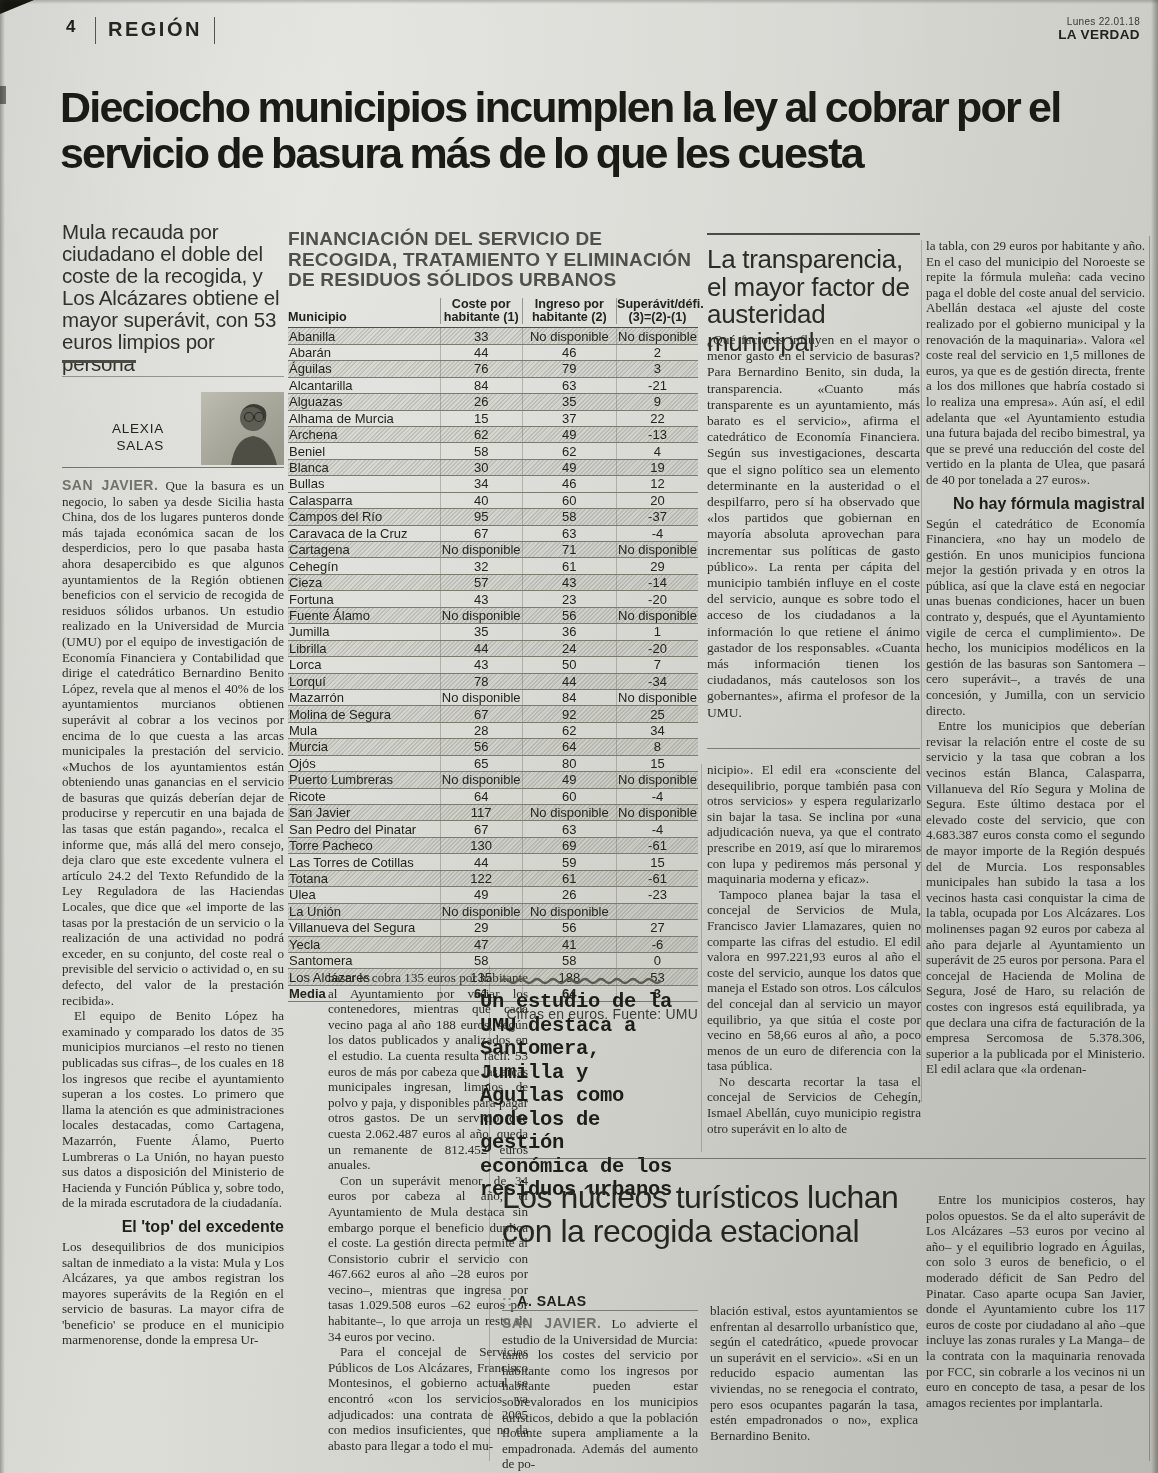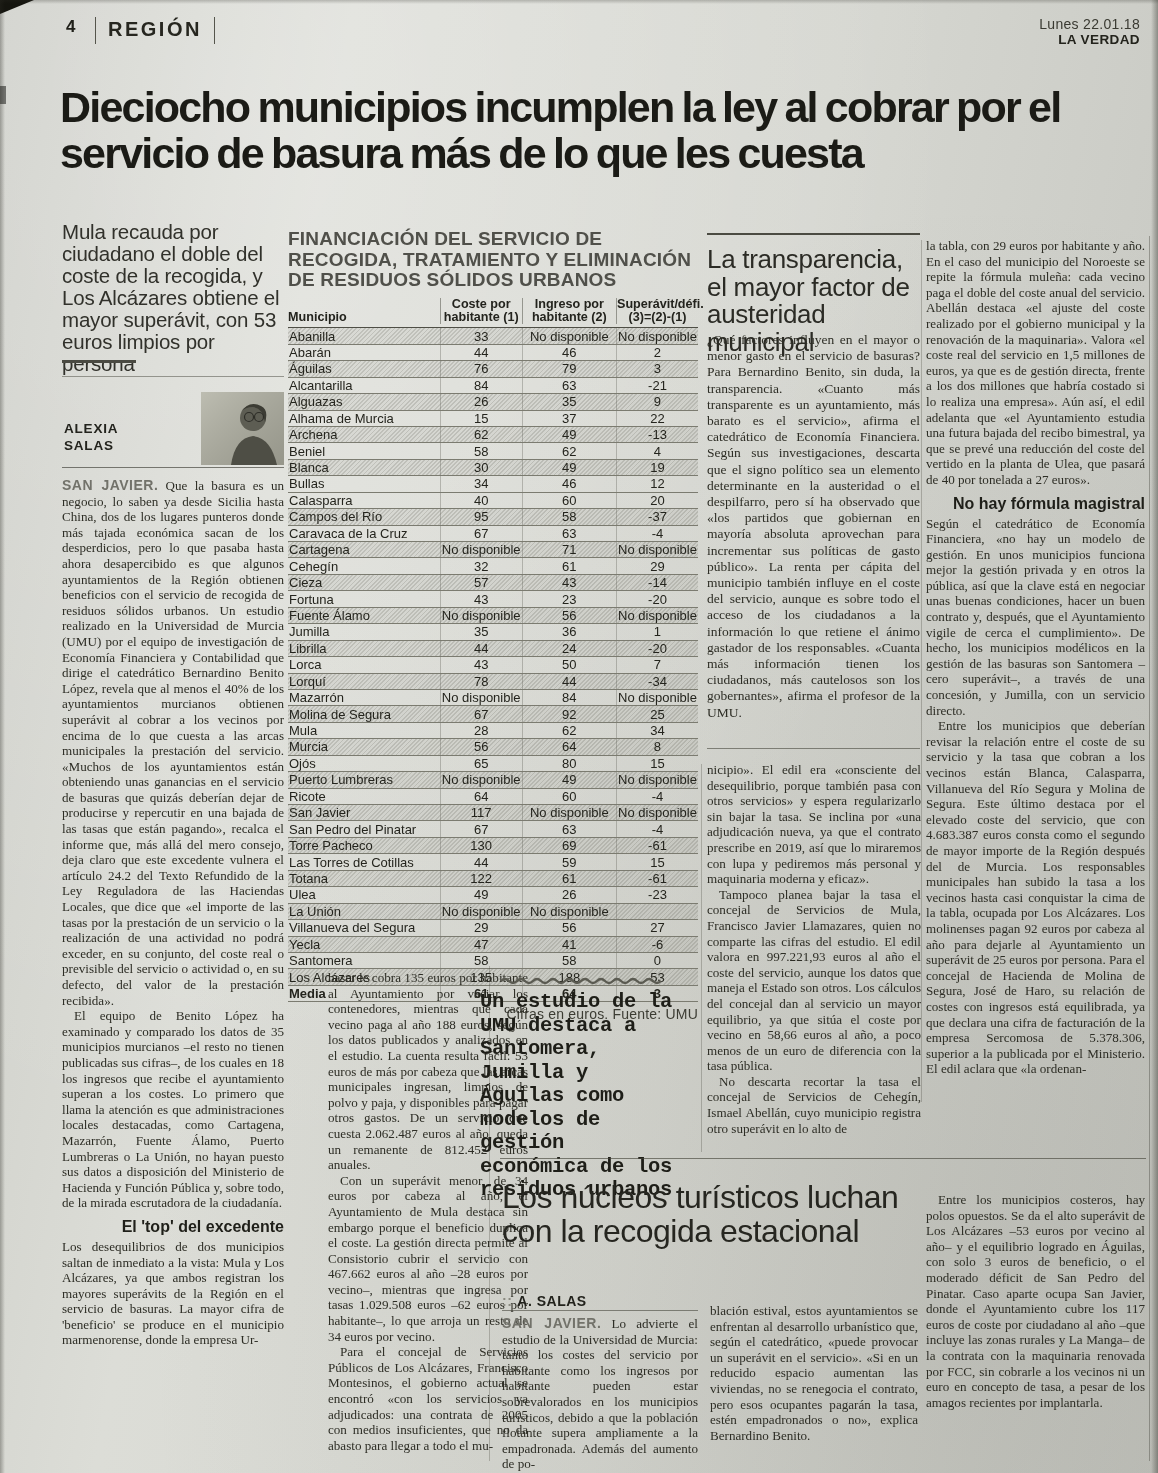--- a/index.html
+++ b/index.html
@@ -18,35 +18,35 @@
   .edge-left{top:0;left:0;width:5px;height:100%;background:linear-gradient(90deg,rgba(40,40,33,.35),transparent);}
   .edge-right{top:0;right:0;width:7px;height:100%;background:linear-gradient(270deg,rgba(40,40,33,.4),transparent);}
   .edge-top{top:0;left:0;width:100%;height:4px;background:linear-gradient(180deg,rgba(40,40,33,.25),transparent);}
   .left-dash{top:86px;left:0;width:6px;height:18px;background:rgba(30,30,25,.55);}
 
   
   .pagenum{top:17px;left:66px;font-family:"Liberation Sans",sans-serif;font-weight:bold;font-size:17px;color:#20201a;}
   .section{top:17px;left:95px;font-family:"Liberation Sans",sans-serif;font-weight:bold;font-size:20px;
     letter-spacing:2.5px;color:#26261f;border-left:1.5px solid #55554c;border-right:1.5px solid #55554c;padding:1px 12px 3px 12px;}
   .dateblock{top:16px;right:18px;text-align:right;font-family:"Liberation Sans",sans-serif;color:#3a3a32;}
-  .dateblock .date{font-size:14px;letter-spacing:.3px;padding-left:13px;}
+  .dateblock .date{font-size:10px;letter-spacing:.3px;padding-left:13px;}
   .dateblock .brand{font-size:13.5px;font-weight:bold;color:#23231c;letter-spacing:.4px;}
 
   
   .headline{top:84px;left:60px;width:1050px;font-family:"Liberation Sans",sans-serif;font-weight:bold;
     font-size:43px;line-height:1.07;letter-spacing:-1.8px;word-spacing:-2px;color:#1b1b16;}
 
   
   .standfirst{top:221px;left:62px;width:226px;font-family:"Liberation Sans",sans-serif;
     font-size:20.5px;line-height:22px;letter-spacing:-.2px;color:#31312b;}
   .rule{background:#56564d;height:1px;}
   .rule-short{top:360px;left:62px;width:74px;height:2.5px;background:#4a4a42;}
   .rule-c1a{top:376px;left:62px;width:222px;background:rgba(86,86,77,.55);}
-  .byline{top:420px;left:64px;width:100px;font-family:"Liberation Sans",sans-serif;font-weight:bold;
-    font-size:13.5px;line-height:17px;letter-spacing:.8px;color:#23231d;}
+  .byline{top:420px;left:64px;width:100px;font-family:"Liberation Sans",sans-serif;font-weight:normal;
+    font-size:13.5px;line-height:17px;letter-spacing:.8px;color:#23231d;text-align:right;}
   .photo{top:392px;left:201px;width:83px;height:73px;background:#a7a79c;overflow:hidden;}
   .rule-c1b{top:467px;left:62px;width:222px;background:rgba(60,60,52,.65);}
 
   
   .col{position:absolute;text-align:justify;font-size:13.1px;line-height:15.6px;color:#2d2d25;}
   .col p{margin:0;}
   .col p.ind{text-indent:12px;}
   .dateline{font-family:"Liberation Sans",sans-serif;font-weight:bold;font-size:14px;color:#72726a;letter-spacing:.5px;}
   .subhead{font-family:"Liberation Sans",sans-serif;font-weight:bold;font-size:16px;line-height:18px;
     margin:7px 0 3px 0;color:#1f1f19;text-align:right;}

